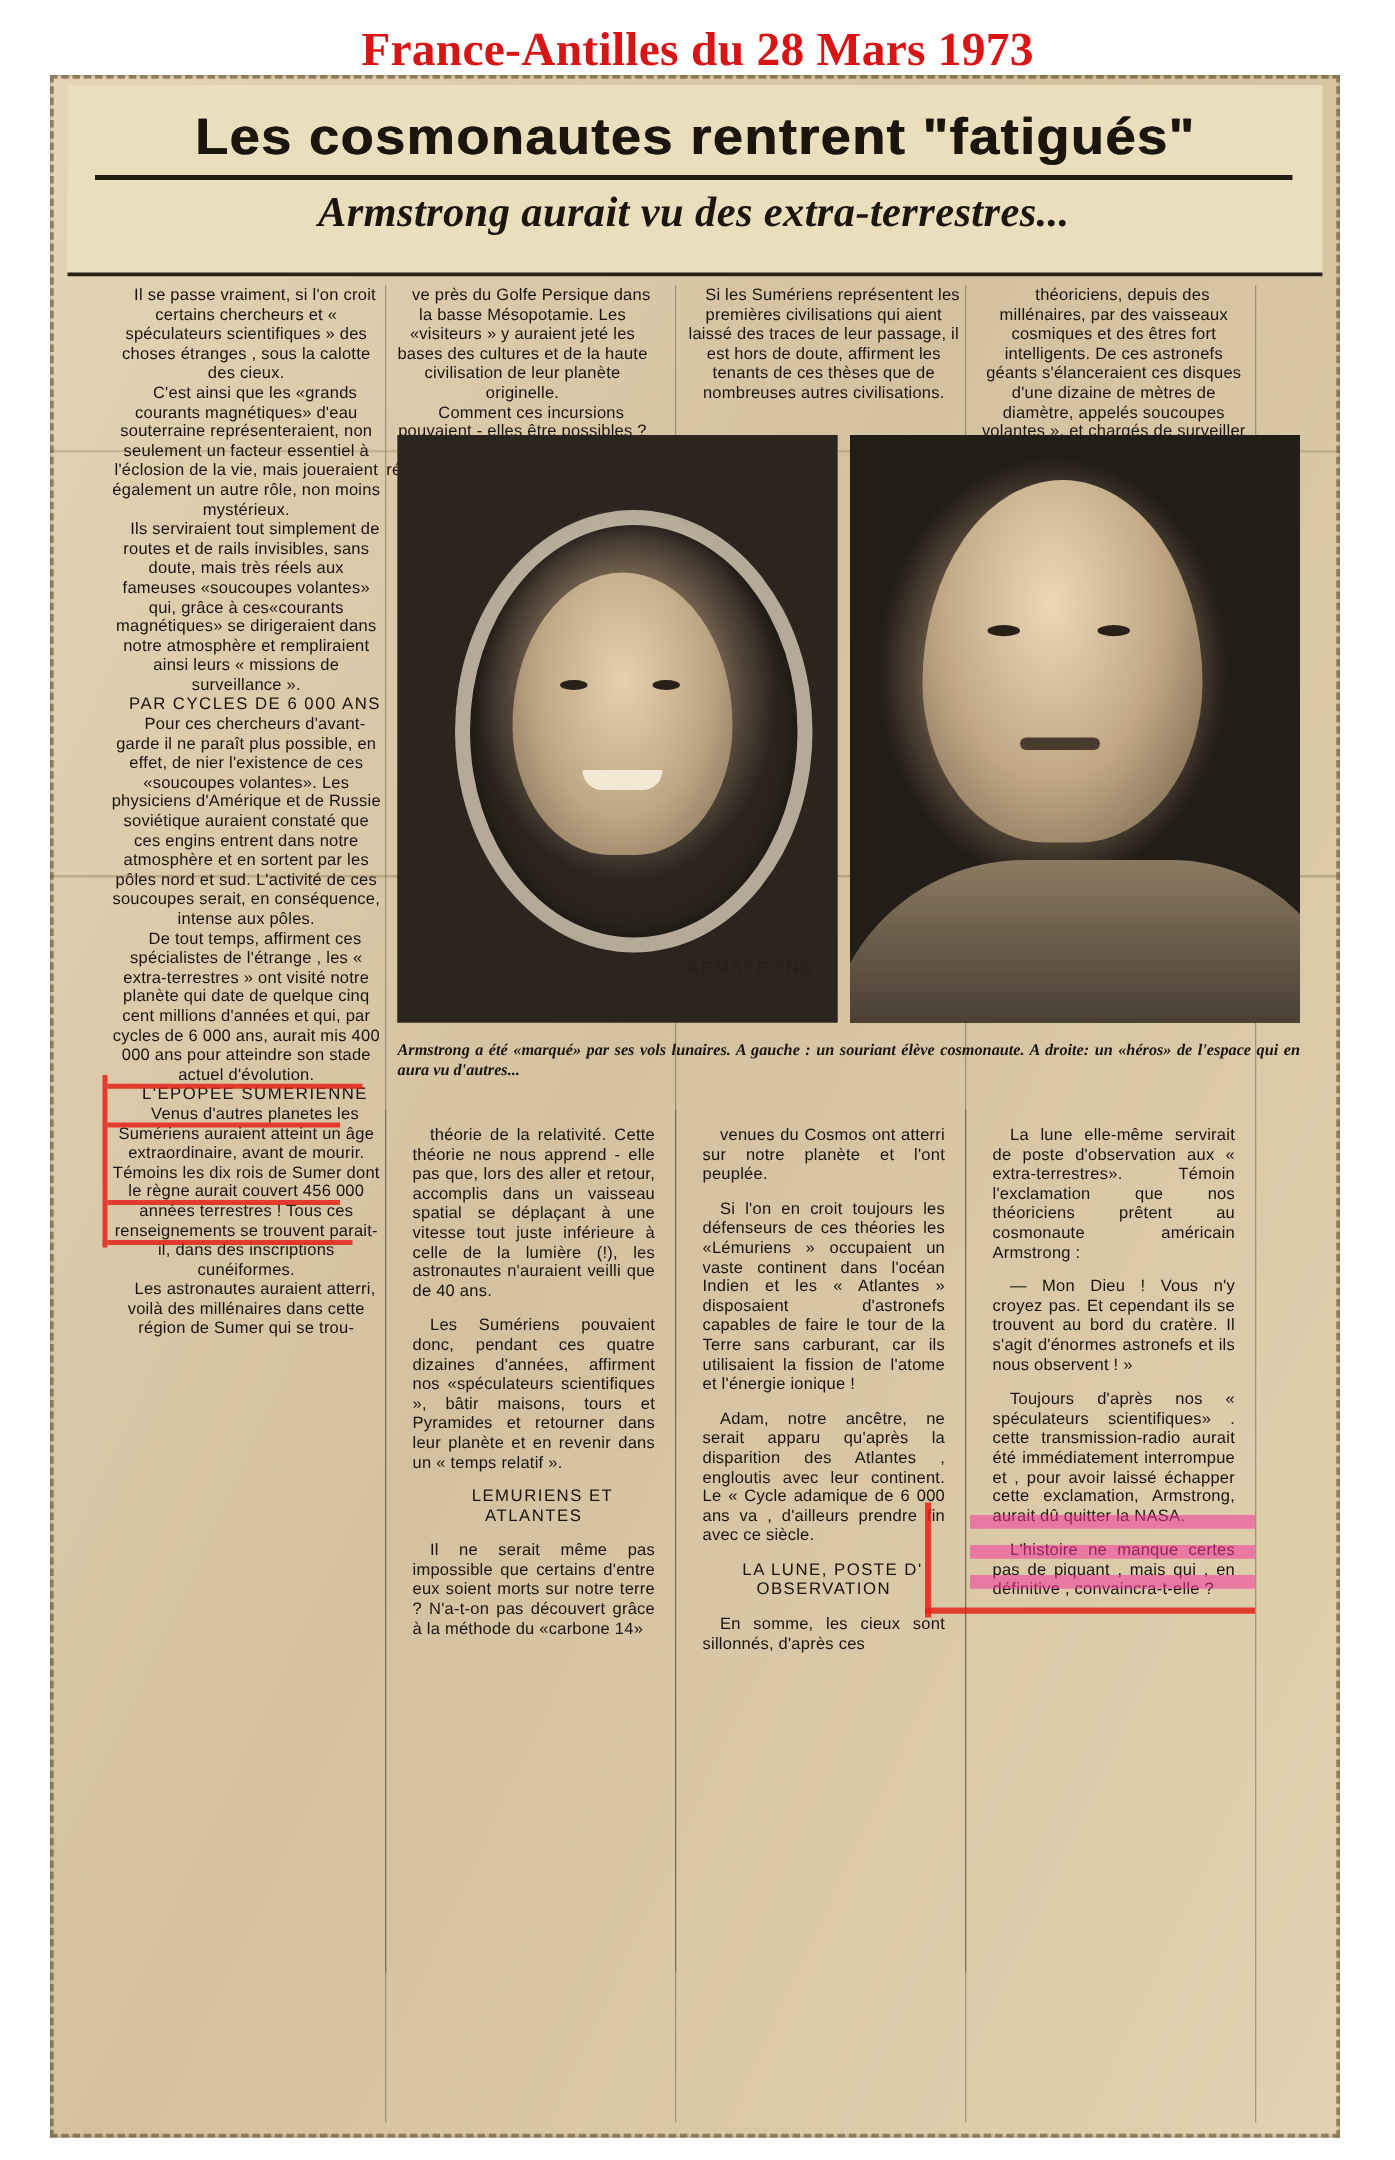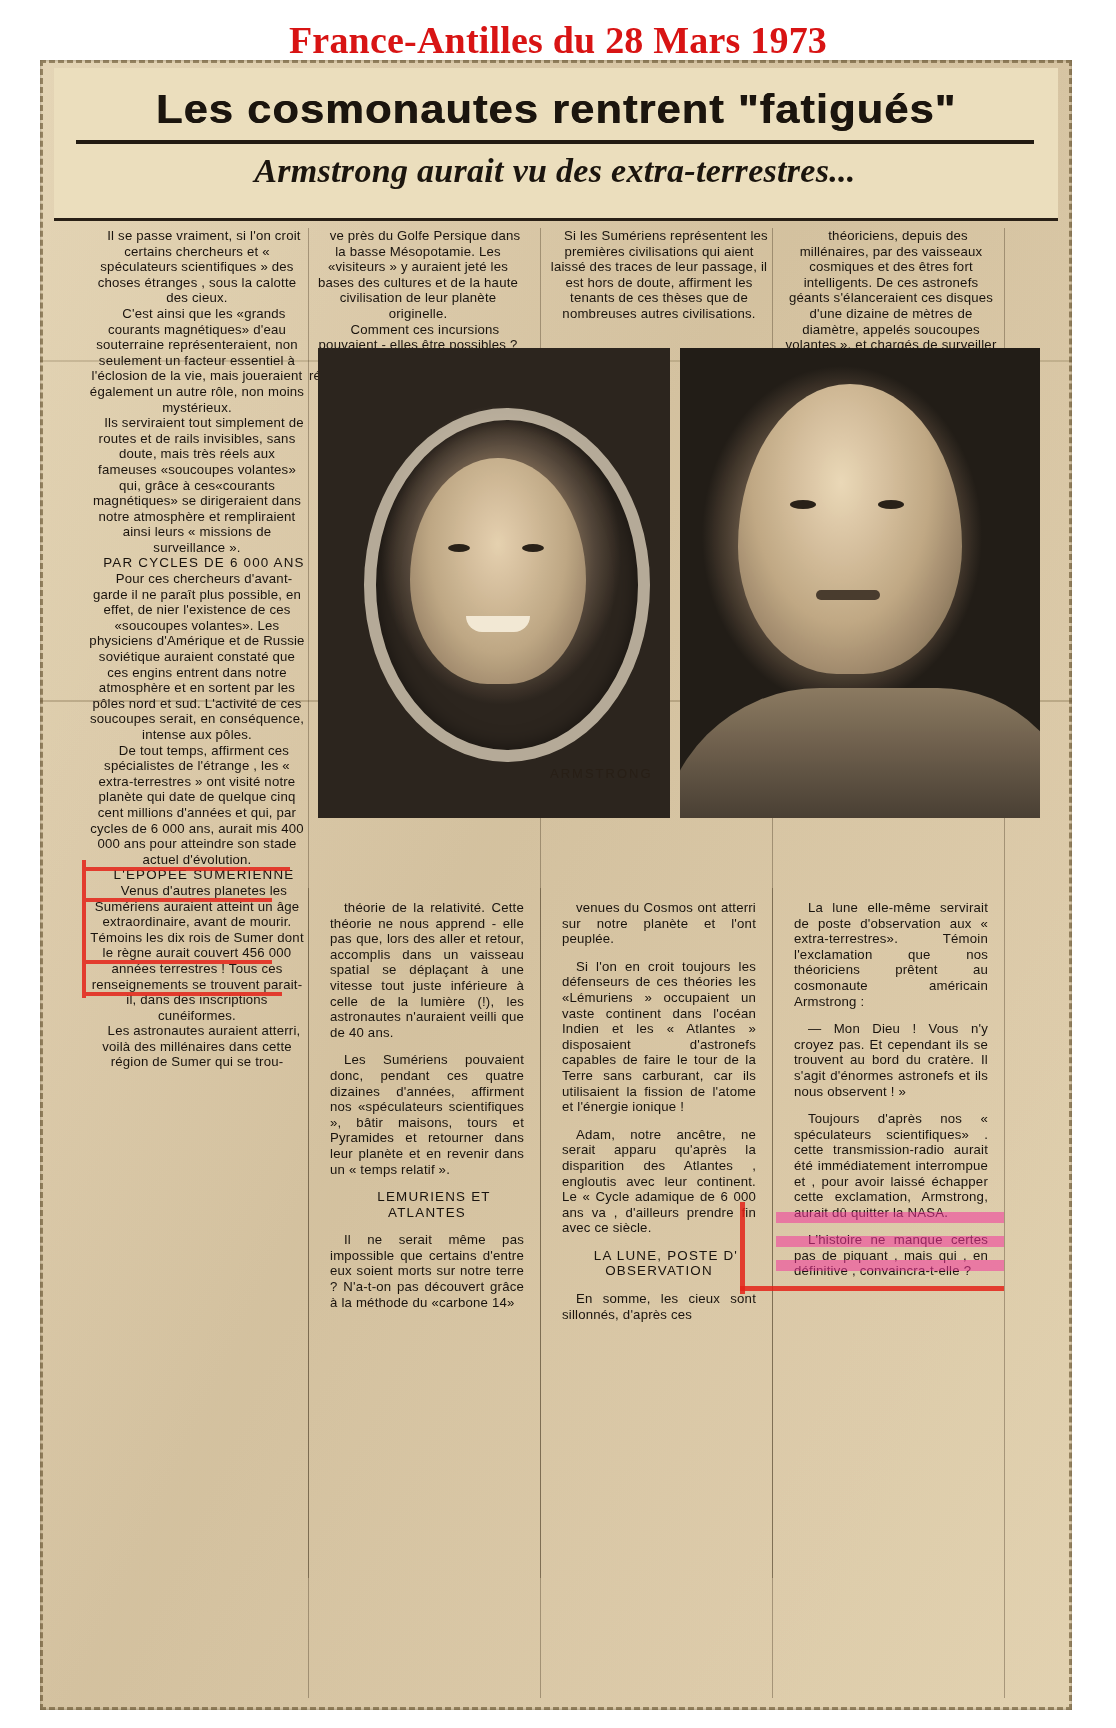--- a/index.html
+++ b/index.html
@@ -218,20 +218,21 @@
     <div class="photo right">
       <div class="headB">
         <div class="eyeA" style="left:52px;top:116px;width:26px;height:9px;"></div>
         <div class="eyeB" style="left:140px;top:116px;width:26px;height:9px;"></div>
         <div class="mouthA" style="left:78px;top:206px;width:64px;height:10px;background:#4a3d30;border-radius:10px;"></div>
       </div>
       <div class="shoulderB"></div>
     </div>
   </div>
 
+  <div class="caption">Armstrong a été «marqué» par ses vols lunaires. A gauche : un souriant élève cosmonaute. A droite: un «héros» de l'espace qui en aura vu d'autres...</div>
 
   <div class="lower">
     <div class="vrule" style="left:252px;height:690px;"></div>
     <div class="vrule" style="left:484px;height:690px;"></div>
     <div class="vrule" style="left:716px;height:690px;"></div>
 
     <div class="lcol l2">
       <p>théorie de la relativité. Cette théorie ne nous apprend - elle pas que, lors des aller et retour, accomplis dans un vaisseau spatial se déplaçant à une vitesse tout juste inférieure à celle de la lumière (!), les astronautes n'auraient veilli que de 40 ans.</p>
       <p>Les Sumériens pouvaient donc, pendant ces quatre dizaines d'années, affirment nos «spéculateurs scientifiques », bâtir maisons, tours et Pyramides et retourner dans leur planète et en revenir dans un « temps relatif ».</p>
       <p class="subhead">LEMURIENS ET ATLANTES</p>

